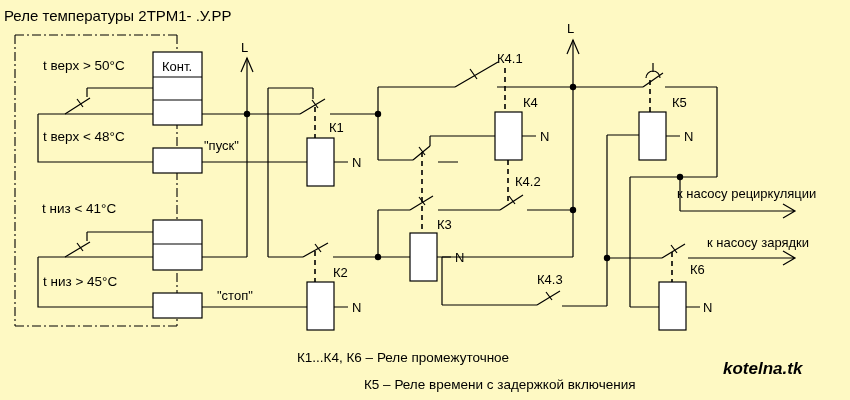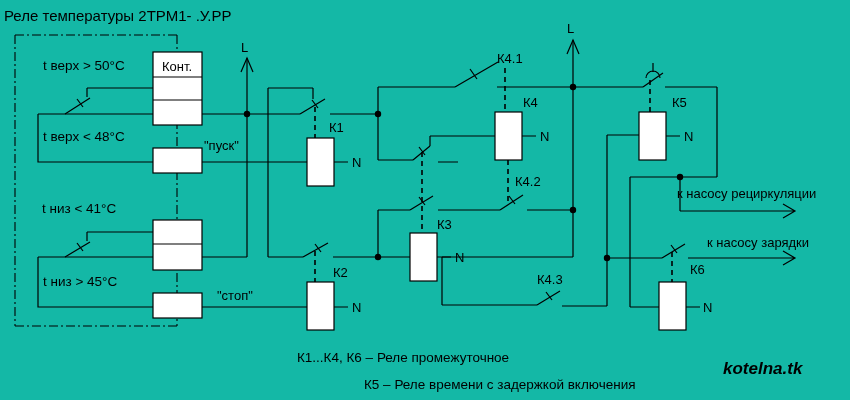--- a/index.html
+++ b/index.html
@@ -1,16 +1,16 @@
 <!DOCTYPE html>
 <html><head>
 <meta charset="utf-8">
 <style>
   html,body{margin:0;padding:0;background:#ffffff;}
-  .page{position:relative;width:850px;height:400px;background:#14b8a6;overflow:hidden;
+  .page{position:relative;width:850px;height:400px;background:#fef9c3;overflow:hidden;
         font-family:"Liberation Sans", sans-serif;}
   svg{position:absolute;left:0;top:0;}
   svg text{font-family:"Liberation Sans", sans-serif;font-size:13px;fill:#000;}
   svg text.title{font-size:15px;}
   svg text.cond{font-size:13.5px;}
   svg text.legend{font-size:13.5px;}
   svg text.watermark{font-size:17px;font-weight:bold;font-style:italic;}
   .wire{stroke:#000;stroke-width:1.2;fill:none;}
   .mech{stroke:#000;stroke-width:1.6;fill:none;stroke-dasharray:5 4;}
   .bound{stroke:#000;stroke-width:1.1;fill:none;stroke-dasharray:9 3 2 3;}

